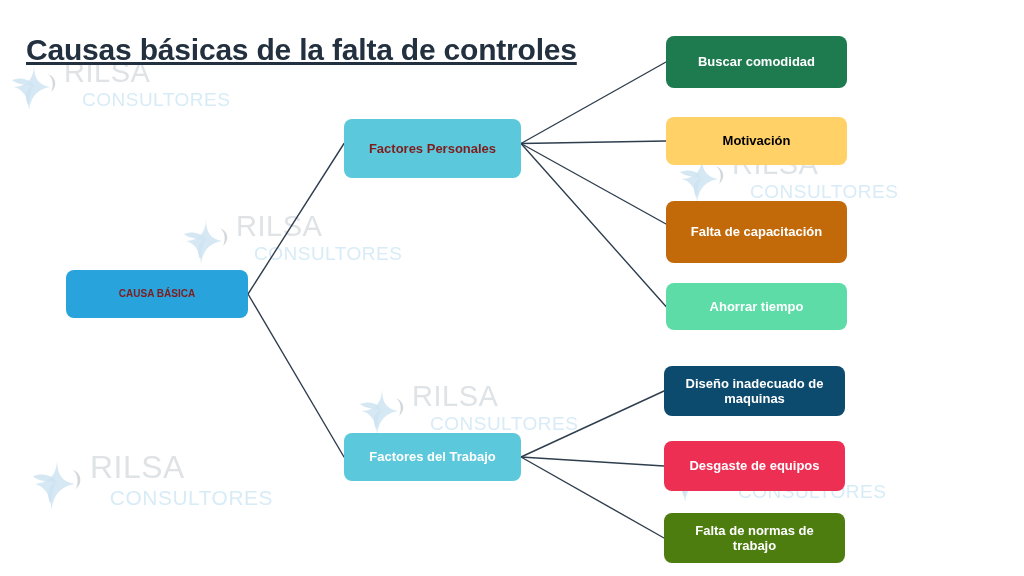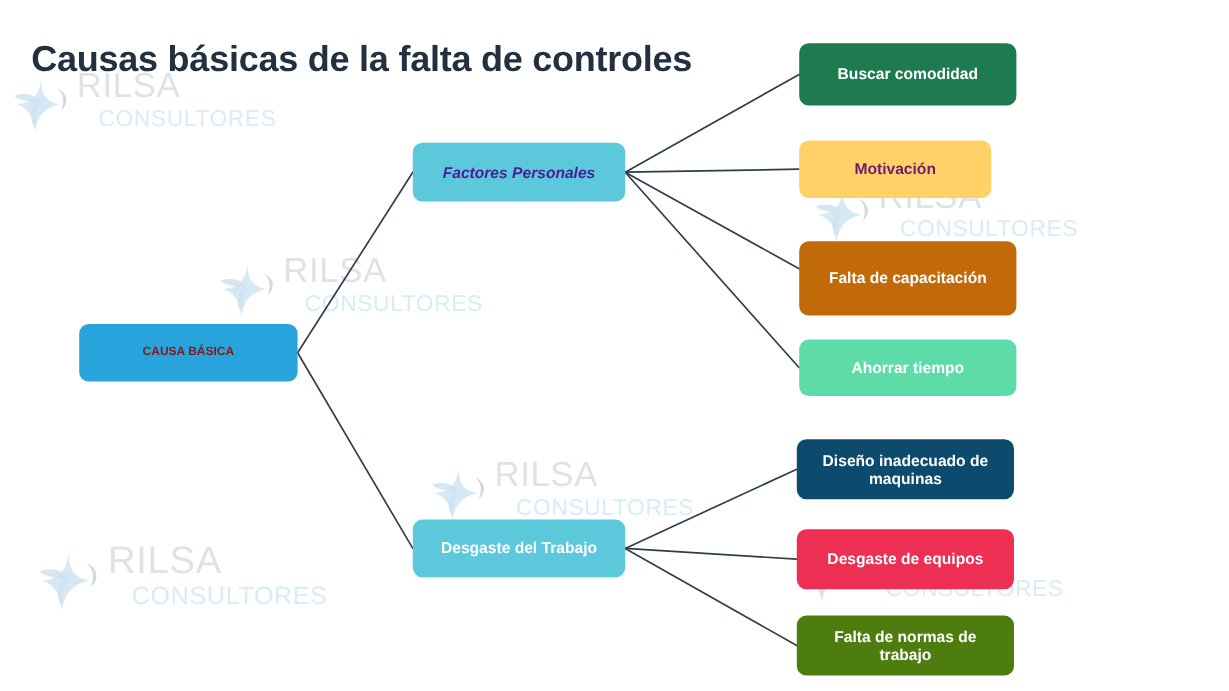--- a/index.html
+++ b/index.html
@@ -74,20 +74,21 @@
   }
 
   .title {
     position: absolute;
     color: #22303F;
     font-size: 30px;
     font-weight: bold;
     letter-spacing: -0.2px;
     z-index: 4;
     white-space: nowrap;
+    text-decoration: underline;
   }
 </style>
 </head>
 <body>
 
 <div id="canvas">
 
   <div id="watermark-layer">
       <div class="watermark" style="left: 4px; top: 58px; transform: scale(1); transform-origin: left top;">
         <div class="wm-logo"><svg width="58" height="58" viewBox="0 0 58 58">
@@ -174,37 +175,37 @@
       <line x1="521" y1="457" x2="664" y2="466" stroke="#2F3E4E" stroke-width="1.4" stroke-linecap="round"></line>
       <line x1="521" y1="457" x2="664" y2="538" stroke="#2F3E4E" stroke-width="1.4" stroke-linecap="round"></line>
     </svg>
 
   <div class="title" style="left: 26px; top: 33px; color: rgb(34, 48, 63);">Causas básicas de la falta de controles</div>
 
   <div id="nodes">
       <div class="node" style="left: 66px; top: 270px; width: 182px; height: 48px; background: rgb(41, 163, 220); color: #7f1d1d; font-size: 10px;">
         <span>CAUSA BÁSICA</span>
       </div>
-      <div class="node" style="left: 344px; top: 119px; width: 177px; height: 49px; background: rgb(91, 200, 220); color: #4c1d95; font-size: 13px; font-style: italic;">
+      <div class="node" style="left: 344px; top: 119px; width: 177px; height: 59px; background: rgb(91, 200, 220); color: #7f1d1d; font-size: 13px;">
         <span>Factores Personales</span>
       </div>
       <div class="node" style="left: 666px; top: 36px; width: 181px; height: 52px; background: rgb(30, 122, 79); color: rgb(255, 255, 255); font-size: 13px;">
         <span>Buscar comodidad</span>
       </div>
-      <div class="node" style="left: 666px; top: 117px; width: 160px; height: 48px; background: rgb(255, 209, 102); color: #701a75; font-size: 13px;">
+      <div class="node" style="left: 666px; top: 117px; width: 181px; height: 48px; background: rgb(255, 209, 102); color: #000000; font-size: 13px;">
         <span>Motivación</span>
       </div>
       <div class="node" style="left: 666px; top: 201px; width: 181px; height: 62px; background: rgb(194, 106, 10); color: rgb(255, 255, 255); font-size: 13px;">
         <span>Falta de capacitación</span>
       </div>
       <div class="node" style="left: 666px; top: 283px; width: 181px; height: 47px; background: rgb(93, 220, 168); color: rgb(255, 255, 255); font-size: 13px;">
         <span>Ahorrar tiempo</span>
       </div>
       <div class="node" style="left: 344px; top: 433px; width: 177px; height: 48px; background: rgb(91, 200, 220); color: rgb(255, 255, 255); font-size: 13px;">
-        <span>Desgaste del Trabajo</span>
+        <span>Factores del Trabajo</span>
       </div>
       <div class="node" style="left: 664px; top: 366px; width: 181px; height: 50px; background: #0c4a6e; color: rgb(255, 255, 255); font-size: 13px;">
         <span>Diseño inadecuado de maquinas</span>
       </div>
       <div class="node" style="left: 664px; top: 441px; width: 181px; height: 50px; background: rgb(236, 47, 82); color: rgb(255, 255, 255); font-size: 13px;">
         <span>Desgaste de equipos</span>
       </div>
       <div class="node" style="left: 664px; top: 513px; width: 181px; height: 50px; background: #4d7c0f; color: rgb(255, 255, 255); font-size: 13px;">
         <span>Falta de normas de trabajo</span>
       </div>

